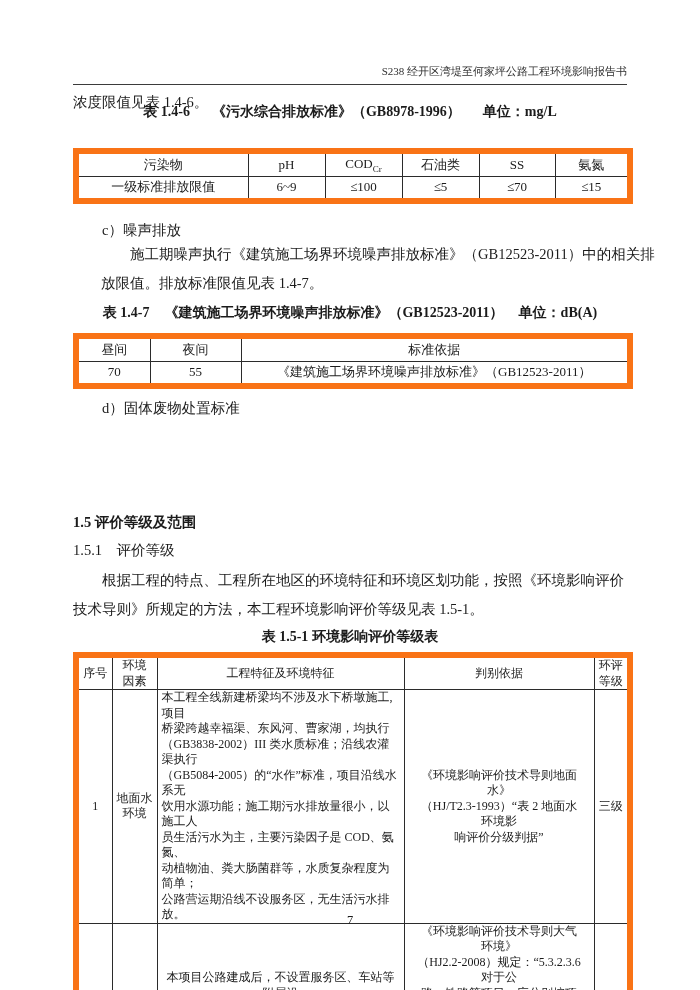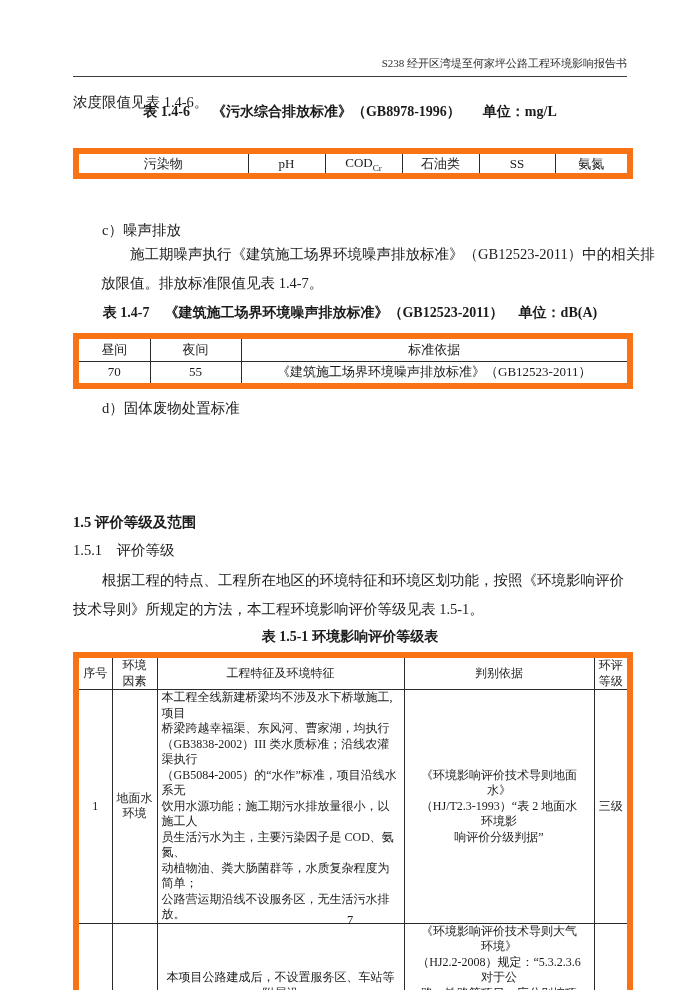--- a/index.html
+++ b/index.html
@@ -5,21 +5,21 @@
   * { margin:0; padding:0; box-sizing:border-box; }
   html,body { background:#ffffff; }
   .page {
     position:relative; width:700px; height:990px; background:#ffffff;
     font-family:"Liberation Serif","DejaVu Serif",serif;
     color:#1b1b1b; overflow:hidden;
   }
   .abs { position:absolute; left:73px; width:554px; }
 
   .doc-header {
-    top:56px; text-align:right; font-size:11px; color:#2e2e2e;
+    top:64px; text-align:right; font-size:11px; color:#2e2e2e;
     padding-bottom:5px; border-bottom:1.5px solid #3b3b3b;
   }
 
   .para { font-size:14.5px; line-height:29px; }
   .ml { white-space:pre-line; }
   .indent { text-indent:29px; }
 
   .caption {
     display:flex; justify-content:center; align-items:baseline;
     font-weight:bold; font-size:14px;
@@ -77,20 +77,28 @@
     </colgroup>
     <tbody>
         <tr>
       <th>污染物</th>
       <th>pH</th>
       <th><span>COD</span><sub class="cr">Cr</sub></th>
       <th>石油类</th>
       <th>SS</th>
       <th>氨氮</th>
     </tr>
+    <tr>
+      <td>一级标准排放限值</td>
+      <td>6~9</td>
+      <td>≤100</td>
+      <td>≤5</td>
+      <td>≤70</td>
+      <td>≤15</td>
+    </tr>
   </tbody>
     </table>
 
   <div class="abs heading sub-abc" style="top:221px;">c）噪声排放</div>
 
   <div class="abs para ml indent" style="top:240px;margin-left:28px;">施工期噪声执行《建筑施工场界环境噪声排放标准》（GB12523-2011）中的相关排
 放限值。排放标准限值见表 1.4-7。</div>
 
   <div class="abs caption" style="top:304px; gap:15px;">
     <span>表 1.4-7</span>

